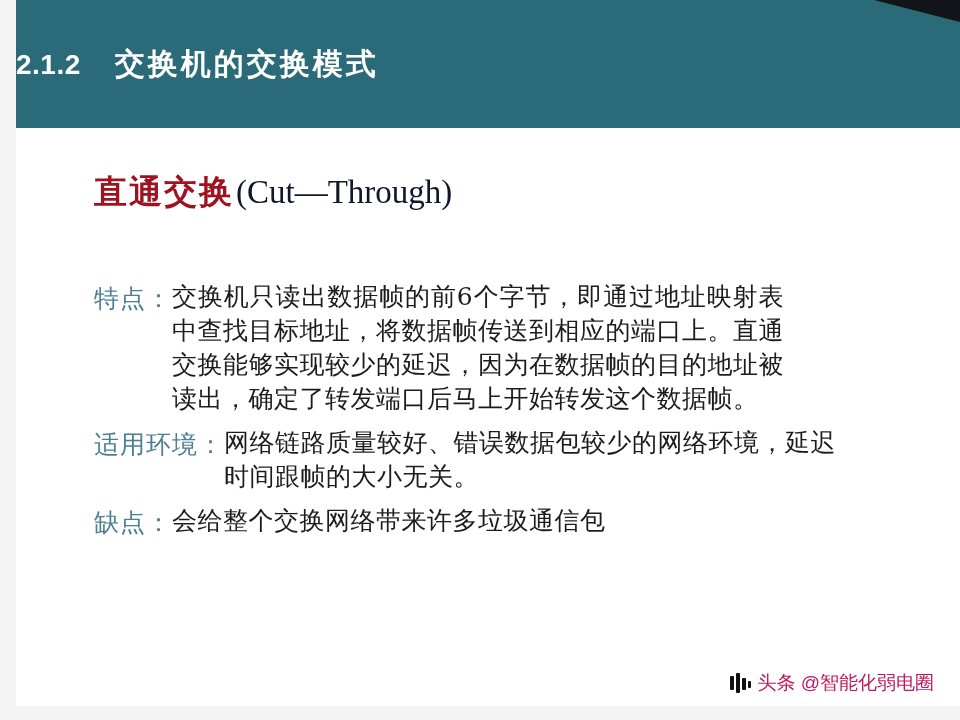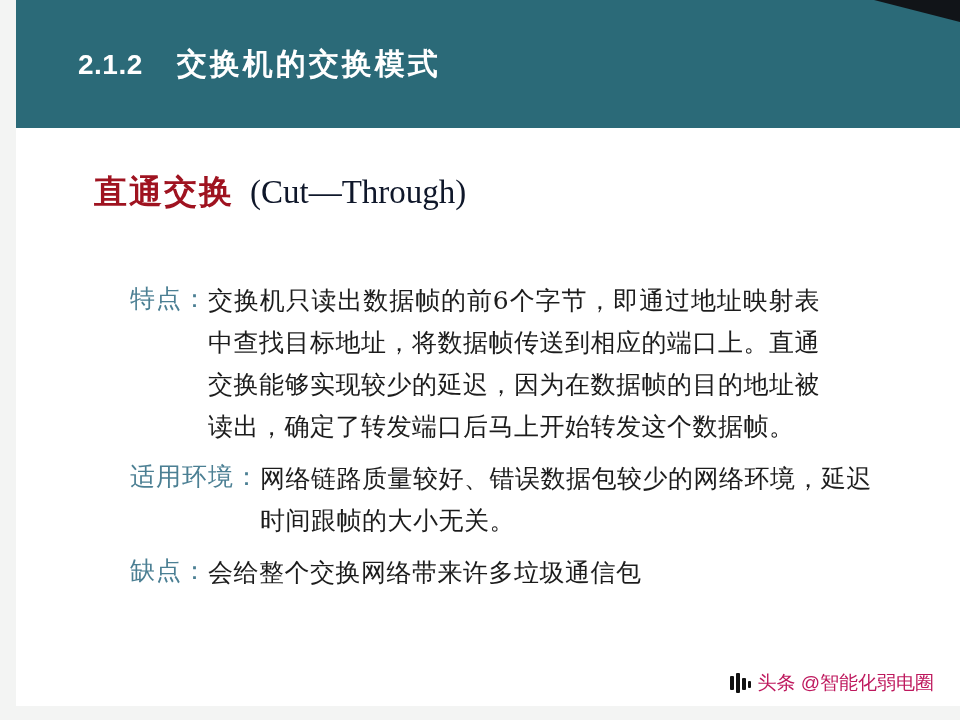--- a/index.html
+++ b/index.html
@@ -43,21 +43,20 @@
     top: 0;
     width: 944px;
     height: 128px;
     background: #2b6a78;
     box-sizing: border-box;
   }
   .header-inner {
     position: absolute;
     left: 0; right: 0;
     top: 44px;
-    padding-left: 62px;
     display: flex;
     align-items: baseline;
     color: #ffffff;
   }
   .header-num {
     font-size: 28px;
     font-weight: bold;
     letter-spacing: 0.5px;
     white-space: nowrap;
   }
@@ -90,21 +89,20 @@
     box-sizing: border-box;
   }
 
   .mode-title {
     position: absolute;
     left: 78px;
     top: 42px;
     display: flex;
     align-items: baseline;
     white-space: nowrap;
-    gap: 14px;
   }
   .mode-title-cn {
     font-family: "DejaVu Serif", serif;
     font-weight: bold;
     font-size: 33px;
     color: #9f1320;
     letter-spacing: 2px;
   }
   .mode-title-en {
     font-family: "Liberation Serif", serif;
@@ -126,27 +124,26 @@
     margin-bottom: 10px;
   }
   .row-label {
     flex: 0 0 auto;
     font-family: "DejaVu Serif", serif;
     font-size: 25px;
     color: #4b7f93;
     line-height: 38px;
     white-space: nowrap;
     letter-spacing: 1px;
-    margin-left: 36px;
   }
   .row-text {
     font-family: "DejaVu Serif", serif;
     font-size: 25px;
     color: #1c1c1c;
-    line-height: 42px;
+    line-height: 34px;
     letter-spacing: 0.5px;
     text-align: justify;
   }
   .row-first .row-text { max-width: 612px; }
   .row-env .row-text  { max-width: 612px; }
 
   
   .watermark {
     position: absolute;
     right: 26px;

